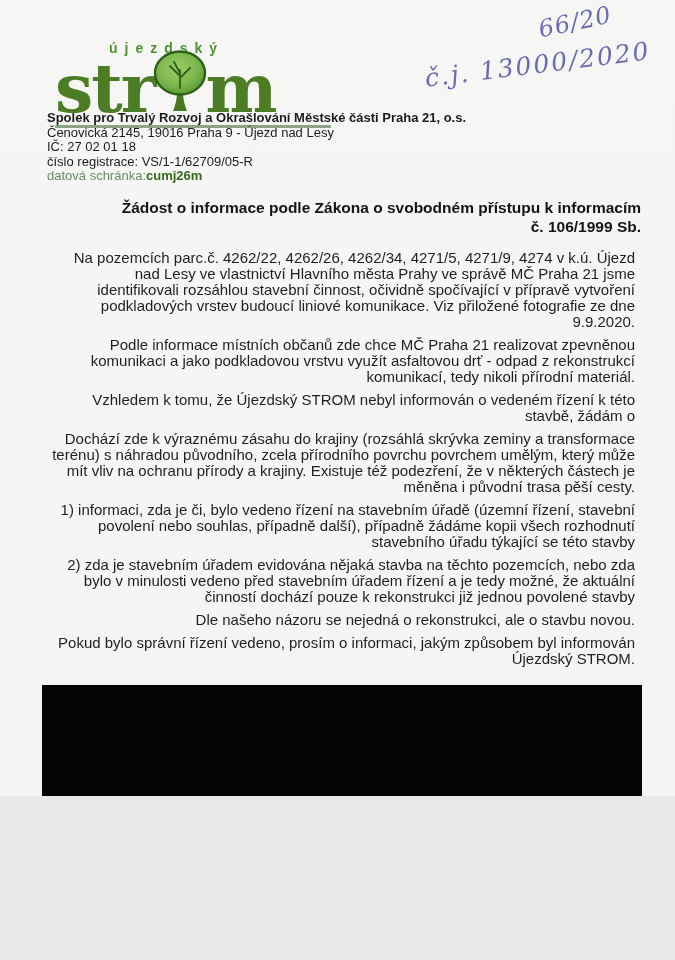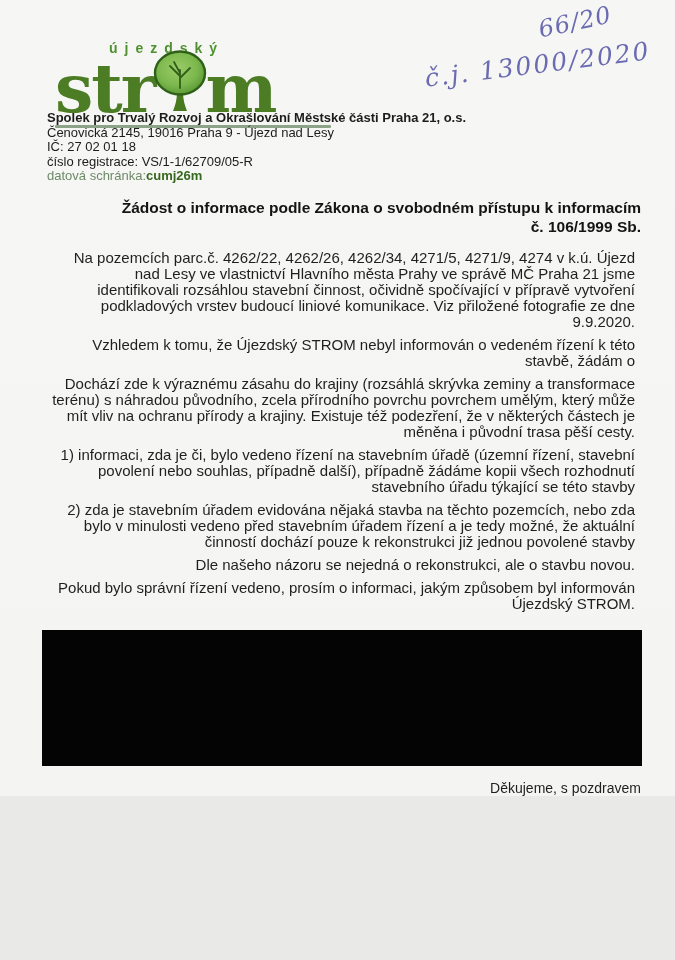--- a/index.html
+++ b/index.html
@@ -99,20 +99,21 @@
     <div>číslo registrace: VS/1-1/62709/05-R</div>
     <div><span class="org-databox-label">datová schránka:</span><span class="org-databox-value">cumj26m</span></div>
   </div>
 
   <div class="letter">
     <h1 class="letter-title"><span>Žádost o informace podle Zákona o svobodném přístupu k informacím</span><br>
       <span>č. 106/1999 Sb.</span></h1>
 
     <div>
         <p class="para">Na pozemcích parc.č. 4262/22, 4262/26, 4262/34, 4271/5, 4271/9, 4274 v k.ú. Újezd nad Lesy ve vlastnictví Hlavního města Prahy ve správě MČ Praha 21 jsme identifikovali rozsáhlou stavební činnost, očividně spočívající v přípravě vytvoření podkladových vrstev budoucí liniové komunikace. Viz přiložené fotografie ze dne 9.9.2020.</p>
+        <p class="para">Podle informace místních občanů zde chce MČ Praha 21 realizovat zpevněnou komunikaci a jako podkladovou vrstvu využít asfaltovou drť - odpad z rekonstrukcí komunikací, tedy nikoli přírodní materiál.</p>
         <p class="para">Vzhledem k tomu, že Újezdský STROM  nebyl informován o vedeném řízení k této stavbě, žádám o</p>
         <p class="para">Dochází zde k výraznému zásahu do krajiny (rozsáhlá skrývka zeminy a transformace terénu) s náhradou původního, zcela přírodního povrchu povrchem umělým, který může mít vliv na ochranu přírody a krajiny. Existuje též podezření, že v některých částech je měněna i původní trasa pěší cesty.</p>
         <p class="para">1) informaci, zda je či, bylo vedeno řízení na stavebním úřadě (územní řízení, stavební povolení nebo souhlas, případně další), případně žádáme kopii všech rozhodnutí stavebního úřadu týkající se této stavby</p>
         <p class="para">2) zda je stavebním úřadem evidována nějaká stavba na těchto pozemcích, nebo zda bylo v minulosti vedeno před stavebním úřadem řízení a je tedy možné, že aktuální činností dochází pouze k rekonstrukci již jednou povolené stavby</p>
         <p class="para">Dle našeho názoru se nejedná o rekonstrukci, ale o stavbu novou.</p>
         <p class="para">Pokud bylo správní řízení vedeno, prosím o informaci, jakým způsobem byl informován Újezdský STROM.</p>
       </div>
 
     <div class="redaction"></div>
 

